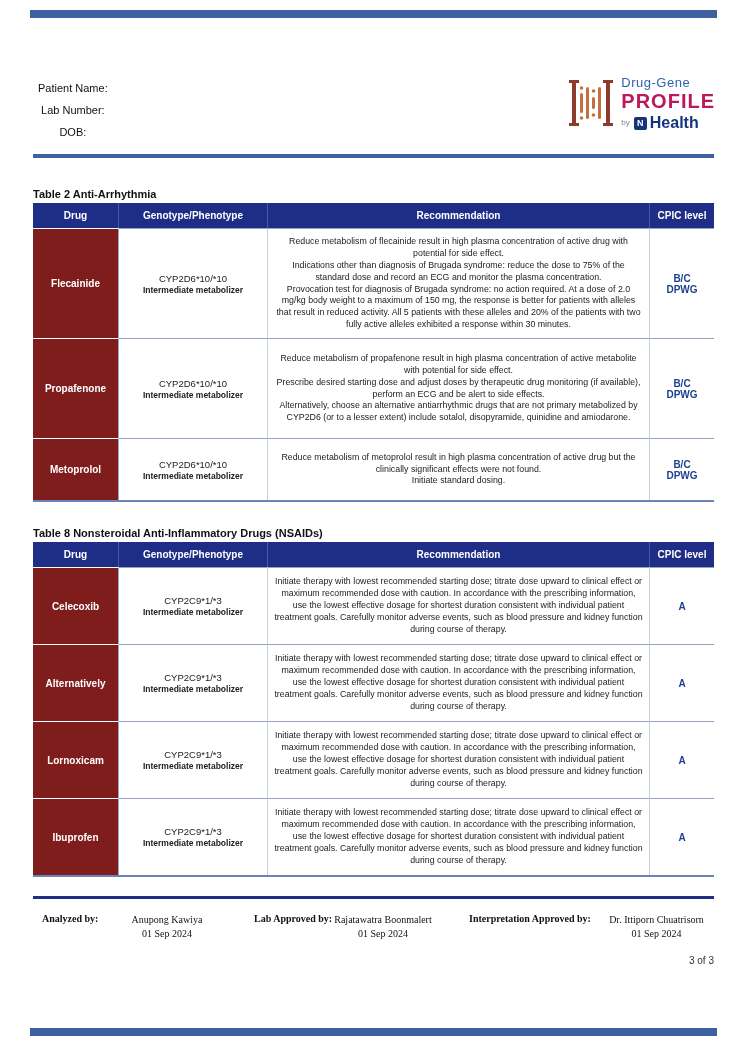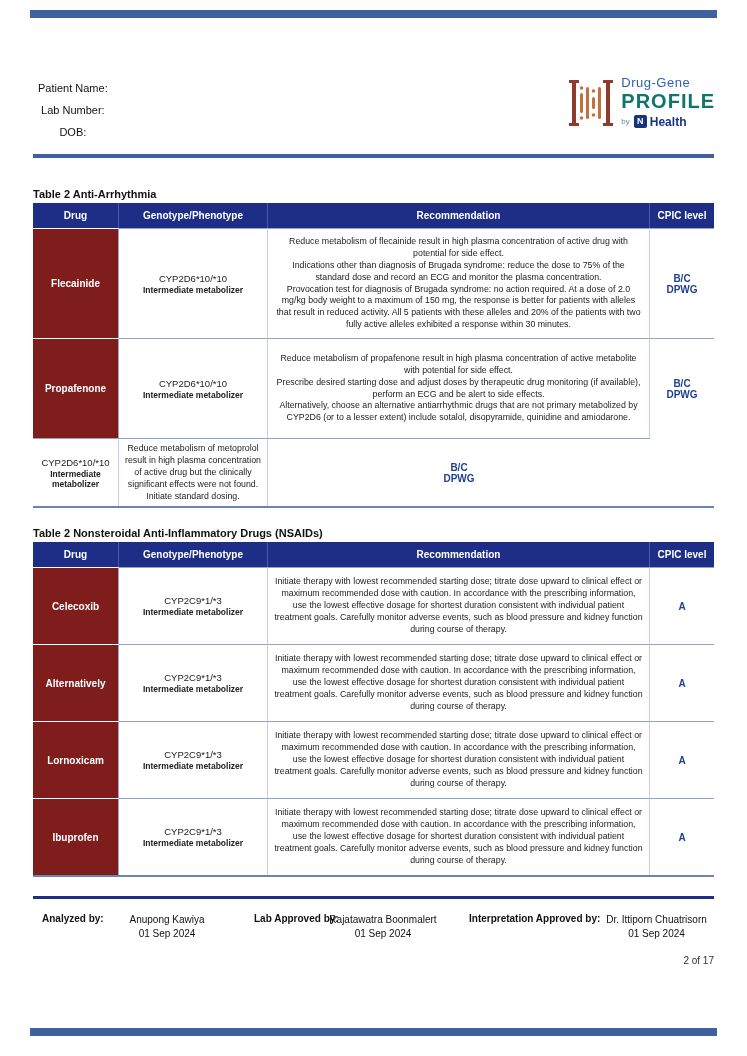--- a/index.html
+++ b/index.html
@@ -14,26 +14,26 @@
   .footer-rule { position:absolute; left:33px; right:33px; top:896px; height:3px; background:#1e2e87; }
 
   
   .patient { position:absolute; left:38px; top:82px; font-size:11px; color:#111; }
   .patient div { margin-bottom:10px;text-align:center; }
 
   
   .logo { position:absolute; top:76px; right:32px; display:flex; align-items:flex-start; }
   .logo-text { margin-left:7px; line-height:1; }
   .brand1 { font-size:13px; color:#2f62ae; letter-spacing:.5px; }
-  .brand2 { font-size:20px; font-weight:bold; color:#0f766e; letter-spacing:1px; margin-top:2px; }
+  .brand2 { font-size:20px; font-weight:bold; color:#be185d; letter-spacing:1px; margin-top:2px; }
   .byline { display:flex; align-items:center; margin-top:4px; }
   .by { font-size:8px; color:#7a8699; margin-right:4px; }
   .nmark { display:inline-flex; align-items:center; justify-content:center; width:13px; height:13px;
            background:#16337f; color:#fff; font-weight:bold; font-size:9px; border-radius:2px; margin-right:3px; }
-  .org { font-size:12px; font-weight:bold; color:#16337f; }
+  .org { font-size:16px; font-weight:bold; color:#16337f; }
 
   
   .tbl-title { position:absolute; left:33px; font-size:11px; font-weight:bold; color:#111; }
   .tbl { position:absolute; left:33px; width:681px; border-bottom:2px solid #6d83b5; font-size:8.8px; }
   .tr { display:grid; grid-template-columns:86px 149px 382px 64px; }
   .tr.head { background:#1e2e87; color:#fff; font-weight:bold; font-size:10px; }
   .tr.head .td { min-height:25px; border-right:1px solid #4a5aa8; }
   .td { display:flex; flex-direction:column; align-items:center; justify-content:center; text-align:center;
         padding:4px 6px; border-right:1px solid #c7cfe2; border-top:1px solid #95a2c2; }
   .tr.head .td:last-child, .td:last-child { border-right:none; }
@@ -44,21 +44,21 @@
   .geno-line2 { font-size:8.5px; font-weight:bold; color:#222; margin-top:1px; }
   .rec { color:#222; line-height:1.35; white-space:pre-line;text-align:center; }
   .cpic { color:#1e4090; font-weight:bold; font-size:10px; }
   .cpic span { display:block; }
 
   
   .h110 .td { min-height:110px; } .h100 .td { min-height:100px; } .h62 .td { min-height:62px; }
   .h77 .td { min-height:77px; }
 
   
-  .sig { position:absolute; top:913px; font-size:10px; color:#111; }
+  .sig { position:absolute; top:913px; font-size:10px; color:#111;font-family:Liberation Serif, serif; }
   .sig-label { font-weight:bold; }
   .sig-val { text-align:center; line-height:14px; }
   .pageno { position:absolute; top:955px; right:33px; font-size:10px; color:#333; }
 
   svg .rust { fill:#8e3a2c; } svg .orange { fill:#c4703c; }
 </style>
 </head>
 <body>
 
 <div class="page">
@@ -133,34 +133,35 @@
       </div>
       <div class="td rec">Reduce metabolism of propafenone result in high plasma concentration of active metabolite with potential for side effect.
 Prescribe desired starting dose and adjust doses by therapeutic drug monitoring (if available), perform an ECG and be alert to side effects.
 Alternatively, choose an alternative antiarrhythmic drugs that are not primary metabolized by CYP2D6 (or to a lesser extent) include sotalol, disopyramide, quinidine and amiodarone.</div>
       <div class="td cpic">
         <span>B/C</span>
         <span>DPWG</span>
       </div>
     </div>
     <div class="tr h62">
+      <div class="td drug">Metoprolol</div>
       <div class="td">
         <span class="geno-line1">CYP2D6*10/*10</span>
         <span class="geno-line2">Intermediate metabolizer</span>
       </div>
       <div class="td rec">Reduce metabolism of metoprolol result in high plasma concentration of active drug but the clinically significant effects were not found.
 Initiate standard dosing.</div>
       <div class="td cpic">
         <span>B/C</span>
         <span>DPWG</span>
       </div>
     </div>
   </div>
 
-  <div class="tbl-title" style="top:527px;">Table 2 Nonsteroidal Anti-Inflammatory Drugs (NSAIDs)</div>
+  <div class="tbl-title" style="top:527px;">Table 8 Nonsteroidal Anti-Inflammatory Drugs (NSAIDs)</div>
   <div class="tbl" style="top:542px;">
     <div class="tr head">
       <div class="td drug">Drug</div>
       <div class="td">Genotype/Phenotype</div>
       <div class="td">Recommendation</div>
       <div class="td">CPIC level</div>
     </div>
     <div class="tr h77">
       <div class="td drug">Celecoxib</div>
       <div class="td">
@@ -224,17 +225,17 @@
     <div>Rajatawatra Boonmalert</div>
     <div>01 Sep 2024</div>
   </div>
 
   <div class="sig sig-label" style="left:452px;padding-left:17px;">Interpretation Approved by:</div>
   <div class="sig sig-val" style="left:594px; width:125px;">
     <div>Dr. Ittiporn Chuatrisorn</div>
     <div>01 Sep 2024</div>
   </div>
 
-  <div class="pageno">2 of 17</div>
+  <div class="pageno">3 of 3</div>
 
   <div class="bar bottom"></div>
 
 </div>
 
 </body></html>

